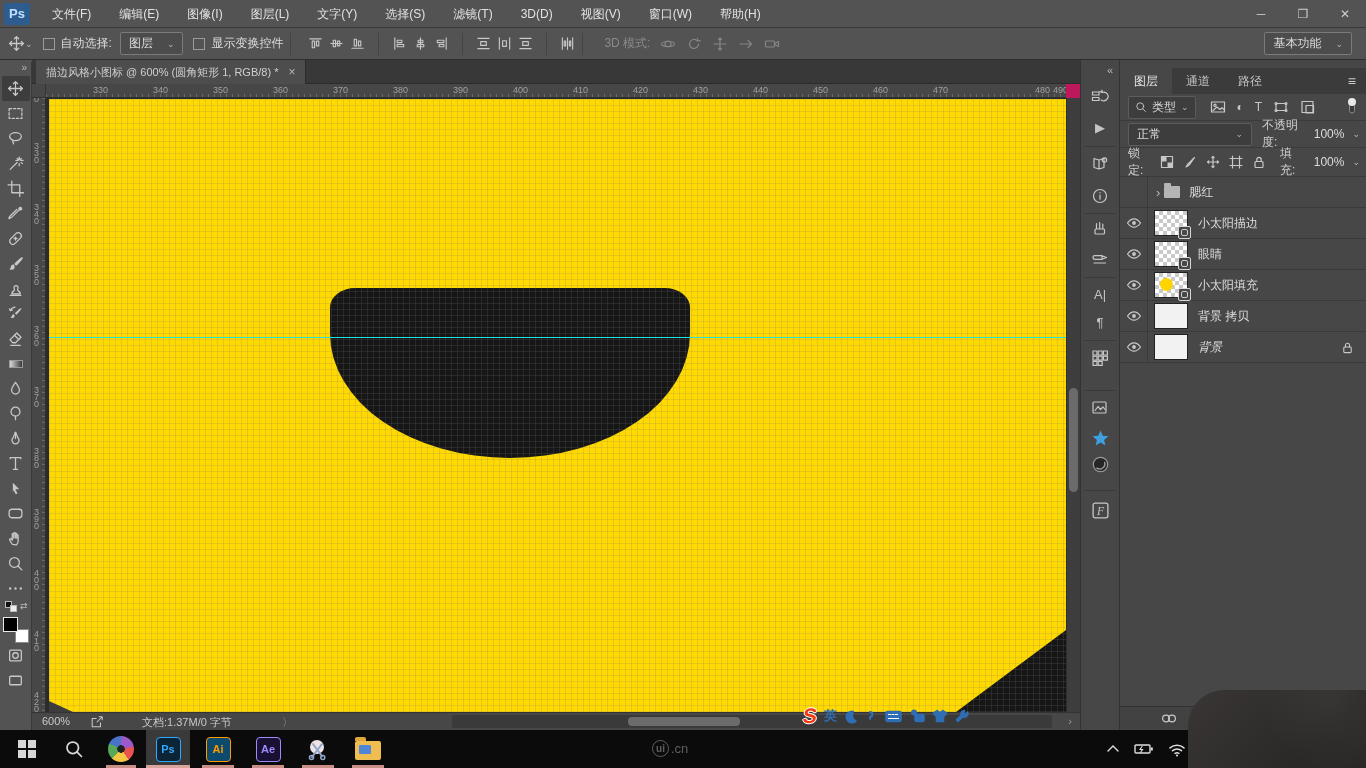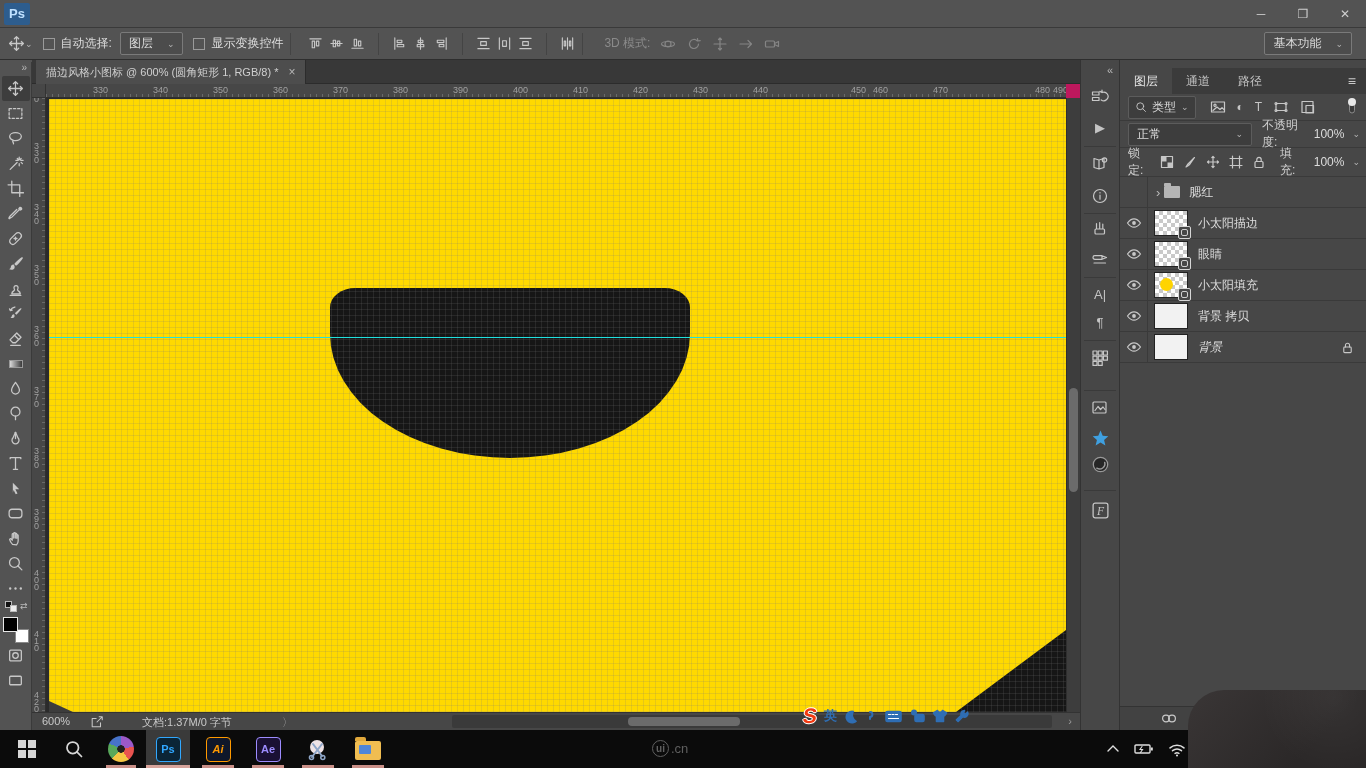--- a/index.html
+++ b/index.html
@@ -163,21 +163,21 @@
   .tb-item.activeapp { background:#3a3a3a; }
   .tb-item.activeapp::after { left:0; right:0; background:#d8a49b; }
   .winlogo { display:grid; grid-template-columns:8px 8px; grid-template-rows:8px 8px; gap:1.5px; }
   .winlogo i { background:#d7d7d7; }
   .ball { width:26px; height:26px; border-radius:50%;
     background:radial-gradient(circle at 50% 50%, #202020 0 3.5px, transparent 4px),
       conic-gradient(#9b59c9 0 22%, #e8534f 22% 40%, #f5c642 40% 62%, #58a85a 62% 82%, #4773c9 82% 100%); }
   .cc-tile { width:25px; height:25px; border-radius:4px; display:flex; align-items:center; justify-content:center;
     font-weight:bold; font-size:11px; }
   .tile-ps { background:#0b2536; border:1.5px solid #31a8ff; color:#31a8ff; }
-  .tile-ai { background:#0f172a; border:1.5px solid #ff9a00; color:#ff9a00;font-style:italic; }
+  .tile-ai { background:#0c4a6e; border:1.5px solid #ff9a00; color:#ff9a00; }
   .tile-ae { background:#1a1034; border:1.5px solid #9d8cff; color:#9d8cff; }
   .folder { position:relative; width:26px; height:19px; background:#f0bd51; border-radius:2px; margin-top:3px;}
   .folder::before { content:""; position:absolute; left:0; top:-4px; width:11px; height:4px; background:#e0a83c; border-radius:2px 2px 0 0; }
   .folder::after { content:""; position:absolute; left:4px; top:4px; width:12px; height:9px; background:#4f86d8; border-radius:1px; }
   .wm { position:absolute; left:652px; top:10px; color:#5f5f5f; font-size:13px; display:flex; align-items:center; gap:2px; }
   .wm-badge { width:17px; height:17px; border:1.5px solid #5f5f5f; border-radius:50%; display:flex;
     align-items:center; justify-content:center; font-size:10px; font-weight:bold; }
   .tray { position:absolute; right:0; top:0; height:38px; display:flex; align-items:center; gap:14px; padding-right:180px; }
   .tray svg { stroke:#dedede; fill:none; stroke-width:1.4; stroke-linecap:round; }
 
@@ -187,20 +187,33 @@
       linear-gradient(135deg,#3a3636,#2b2828 70%);
     border-top-left-radius:36px; }
 </style>
 </head>
 <body>
 
 <div id="app">
 
   <div class="titlebar">
     <div class="ps-logo">Ps</div>
+    <nav class="menus" id="menus">
+        <span>文件(F)</span>
+        <span>编辑(E)</span>
+        <span>图像(I)</span>
+        <span>图层(L)</span>
+        <span>文字(Y)</span>
+        <span>选择(S)</span>
+        <span>滤镜(T)</span>
+        <span>3D(D)</span>
+        <span>视图(V)</span>
+        <span>窗口(W)</span>
+        <span>帮助(H)</span>
+      </nav>
     <div class="win-controls">
       <span>─</span>
       <span>❐</span>
       <span>✕</span>
     </div>
   </div>
 
   <div class="optionsbar">
     <span class="ob-tool">
       <svg class="ico" width="17" height="17" viewBox="0 0 16 16">
@@ -432,21 +445,21 @@
             <span style="left: 167px;">350</span>
             <span style="left: 227px;">360</span>
             <span style="left: 287px;">370</span>
             <span style="left: 347px;">380</span>
             <span style="left: 407px;">390</span>
             <span style="left: 467px;">400</span>
             <span style="left: 527px;">410</span>
             <span style="left: 587px;">420</span>
             <span style="left: 647px;">430</span>
             <span style="left: 707px;">440</span>
-            <span style="left: 805px;">450</span>
+            <span style="left: 767px;">450</span>
             <span style="left: 827px;">460</span>
             <span style="left: 887px;">470</span>
             <span style="left: 989px;">480</span>
             <span style="left: 1007px;">490</span>
           </div>
         <div class="ruler-v" id="rulerV">
             <span style="top: -16px;">3
 2
 0</span>
             <span style="top: 45px;">3

